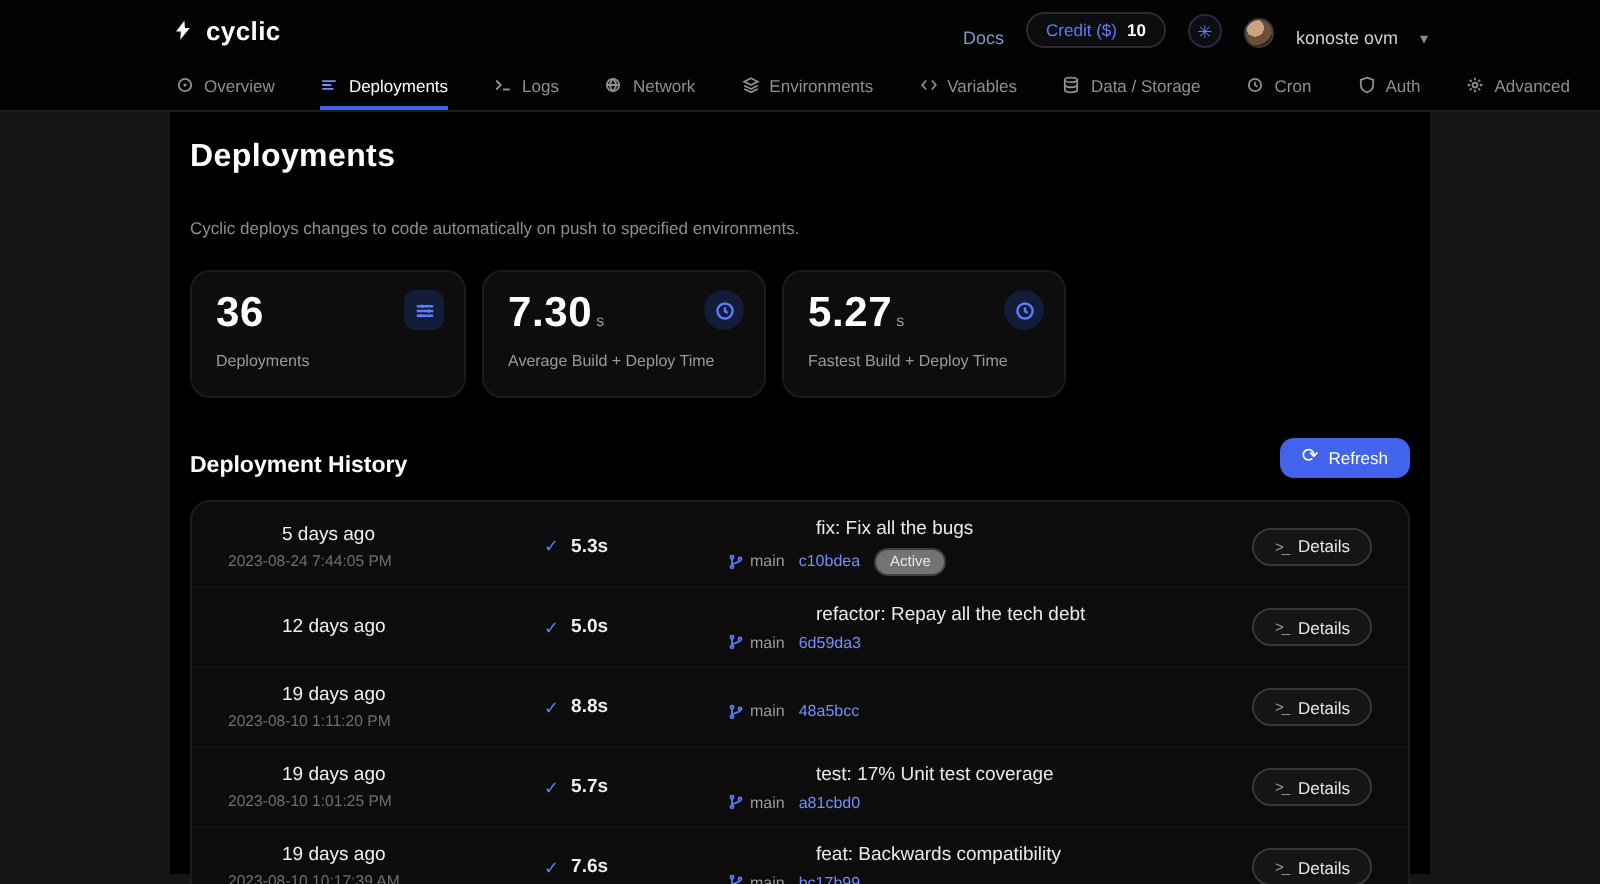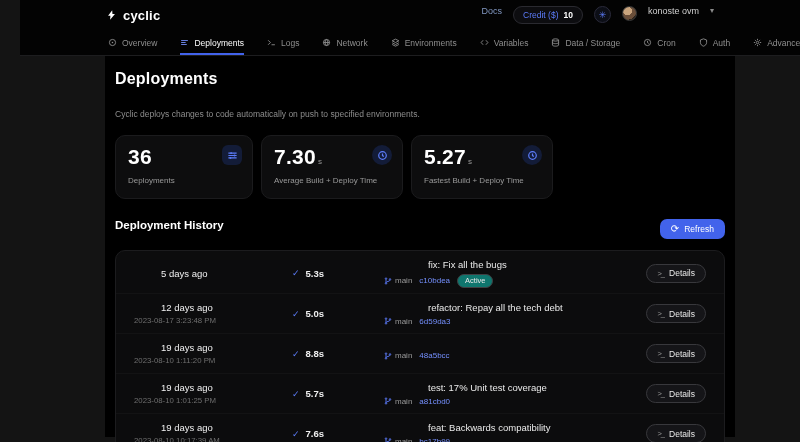--- a/index.html
+++ b/index.html
@@ -1,29 +1,29 @@
 <!DOCTYPE html>
 <html><head>
 <meta charset="utf-8">
 <style>
   * { margin:0; padding:0; box-sizing:border-box; }
   html,body { background:#141414; }
   .page {
     width:800px; height:442px; position:relative; overflow:hidden;
-    background:#141414; font-family:"Liberation Sans", sans-serif; color:#e8e8e8;padding-left:20px;
+    background:#141414; font-family:"Liberation Sans", sans-serif; color:#e8e8e8;
   }
   
   .topbar {
     height:30px; background:#030303; display:flex; align-items:center;
     justify-content:space-between; padding:0 86px;
   }
   .brand { display:flex; align-items:center; gap:6px; }
   .bolt { width:11px; height:14px; display:inline-block; }
   .brand-name { font-size:13px; font-weight:bold; color:#fff; letter-spacing:.2px; }
-  .top-right { display:flex; align-items:flex-start; gap:11px; }
+  .top-right { display:flex; align-items:flex-end; gap:11px; }
   .docs-link { font-size:9px; color:#8298c2; cursor:pointer; }
   .credit-pill {
     display:flex; align-items:center; gap:5px; border:1px solid #2a2a30;
     background:#0d0d10; border-radius:10px; padding:3px 9px; font-size:8.5px;
   }
   .credit-label { color:#5c7cfa; font-weight:normal; }
   .credit-value { color:#fff; font-weight:bold; }
   .spark-btn {
     width:17px; height:17px; border-radius:50%; border:1px solid #2a2a3a;
     background:#0c0e16; color:#5c7cfa; font-size:9px; display:flex;
@@ -63,21 +63,21 @@
   .stat-value { font-size:21px; font-weight:bold; color:#fff; letter-spacing:.3px; }
   .stat-unit { font-size:8px; color:#9a9a9a; font-weight:normal; margin-left:2px; }
   .stat-label { font-size:8px; color:#9a9a9a; margin-top:7px; }
   .stat-icon {
     position:absolute; top:9px; right:10px; width:20px; height:20px;
     border-radius:6px; background:#131c38; display:flex; align-items:center; justify-content:center;
   }
   .stat-icon.round { border-radius:50%; }
   .stat-icon svg { width:11px; height:11px; stroke:#5c7cfa; fill:none; stroke-width:1.8; }
   
-  .history-head { display:flex; align-items:flex-start; justify-content:space-between; margin-top:20px; }
+  .history-head { display:flex; align-items:flex-end; justify-content:space-between; margin-top:20px; }
   .history-title { font-size:11.5px; font-weight:bold; color:#fff; }
   .refresh-btn {
     background:#4263eb; color:#fff; border:none; border-radius:7px; height:20px;
     padding:0 11px; font-size:8.5px; display:flex; align-items:center; gap:5px;
     cursor:pointer; font-family:inherit;
   }
   .refresh-icon { font-size:10px; line-height:1; }
   .history-panel {
     margin-top:11px; background:#0c0c0d; border:1px solid #1c1c1e;
     border-radius:10px; padding:2px 0; height:208px; overflow:hidden;
@@ -93,21 +93,21 @@
   .check { color:#5c7cfa; font-size:9px; }
   .duration { font-size:9.5px; font-weight:bold; color:#f0f0f0; }
   .col-commit { flex:1; }
   .commit-msg { font-size:9.5px; color:#eaeaea; font-weight:500;margin-left:44px; }
   .commit-meta { display:flex; align-items:center; gap:7px; margin-top:4px; }
   .branch { display:flex; align-items:center; gap:3px; font-size:8px; color:#9a9a9a; }
   .branch svg { width:8px; height:8px; stroke:#5c7cfa; fill:none; stroke-width:1.8; }
   .commit-hash { font-size:8px; color:#748ffc; cursor:pointer; }
   .badge {
     border:1px solid #3f3f42; border-radius:9px; padding:1.5px 7px;
-    font-size:7.5px; color:#e8e8e8; background:#0f766e;
+    font-size:7.5px; color:#e8e8e8; background:#737373;
   }
   .details-btn {
     border:1px solid #38383c; background:#151518; color:#e8e8e8; border-radius:10px;
     height:19px; padding:0 10px; font-size:8.5px; display:flex; align-items:center;
     gap:5px; cursor:pointer; font-family:inherit;
   }
   .term-glyph { color:#9a9a9a; font-size:7.5px; letter-spacing:-1px; }
 </style>
 </head>
 <body>
@@ -253,20 +253,21 @@
         <span class="refresh-icon">⟳</span>
         <span>Refresh</span>
       </button>
     </div>
 
     <div class="history-panel">
 
       <div class="row">
         <div class="col-time">
           <div class="row-age">5 days ago</div>
+          <div class="row-date">2023-08-24 7:44:05 PM</div>
         </div>
         <div class="col-duration">
           <span class="check">✓</span>
           <span class="duration">5.3s</span>
         </div>
         <div class="col-commit">
           <div class="commit-msg">fix: Fix all the bugs</div>
           <div class="commit-meta">
             <span class="branch">
               <svg viewBox="0 0 16 16">
@@ -283,21 +284,20 @@
         </div>
         <button class="details-btn">
           <span class="term-glyph">&gt;_</span>
           <span>Details</span>
         </button>
       </div>
 
       <div class="row">
         <div class="col-time">
           <div class="row-age">12 days ago</div>
-          <div class="row-date">2023-08-17 3:23:48 PM</div>
         </div>
         <div class="col-duration">
           <span class="check">✓</span>
           <span class="duration">5.0s</span>
         </div>
         <div class="col-commit">
           <div class="commit-msg">refactor: Repay all the tech debt</div>
           <div class="commit-meta">
             <span class="branch">
               <svg viewBox="0 0 16 16">

